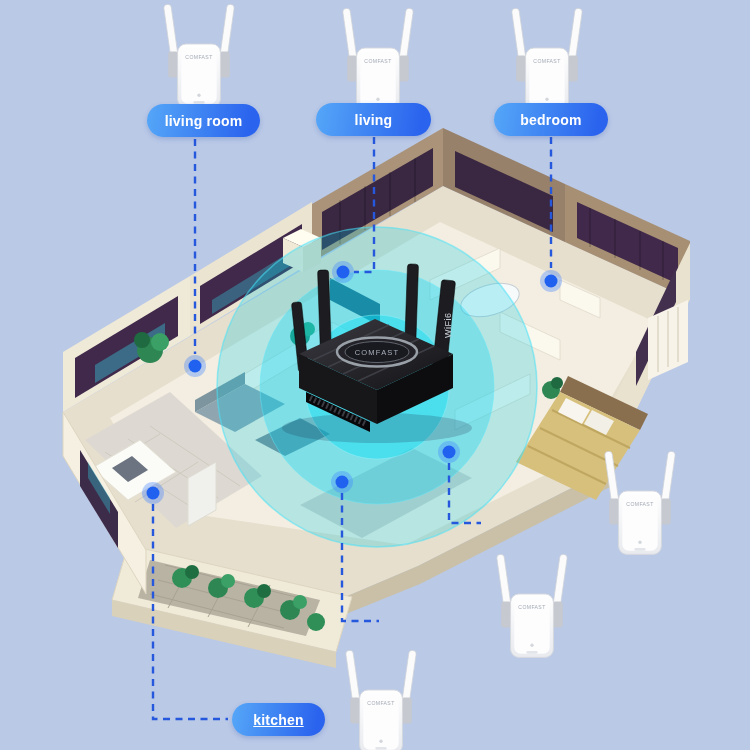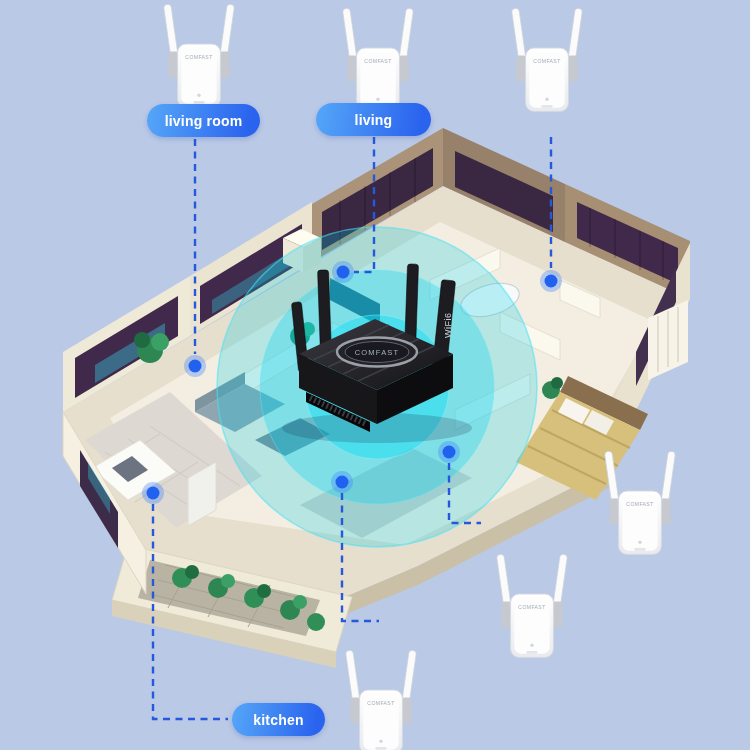--- a/index.html
+++ b/index.html
@@ -18,21 +18,21 @@
     color:#fff;font-size:14px;font-weight:600;letter-spacing:.2px;
     background:linear-gradient(100deg,#55a7f8 0%,#2a63ee 90%);
     box-shadow:0 2px 5px rgba(40,80,180,.25);
     white-space:nowrap;z-index:30;
   }
   .lbl-living-room{left:147px;top:104px;width:113px;}
   .lbl-balcony   {left:316px;top:103px;width:115px;}
   .lbl-bedroom   {left:494px;top:103px;width:114px;}
   .lbl-toilet    {left:485px;top:506px;width:118px;}
   .lbl-restaurant{left:383px;top:603px;width:118px;}
-  .lbl-kitchen   {left:232px;top:703px;width:93px;}
+  .lbl-kitchen   {left:232px;top:703px;width:93px;text-decoration:underline;}
 
   
   .extender{position:absolute;width:96px;height:110px;z-index:20;}
   .ext-living-room{left:151px;top:3px;}
   .ext-balcony    {left:330px;top:7px;}
   .ext-bedroom    {left:499px;top:7px;}
   .ext-toilet     {left:592px;top:450px;}
   .ext-restaurant {left:484px;top:553px;}
   .ext-kitchen    {left:333px;top:649px;}
 </style>
@@ -252,15 +252,16 @@
     </svg>
   <svg class="extender ext-restaurant" viewBox="0 0 100 118">
       <use href="#ext-sym"></use>
     </svg>
   <svg class="extender ext-kitchen" viewBox="0 0 100 118">
       <use href="#ext-sym"></use>
     </svg>
 
   <div class="room-label lbl-living-room">living room</div>
   <div class="room-label lbl-balcony">living</div>
+  <div class="room-label lbl-bedroom">bedroom</div>
   <div class="room-label lbl-kitchen">kitchen</div>
 
 </div>
 
 </body></html>

